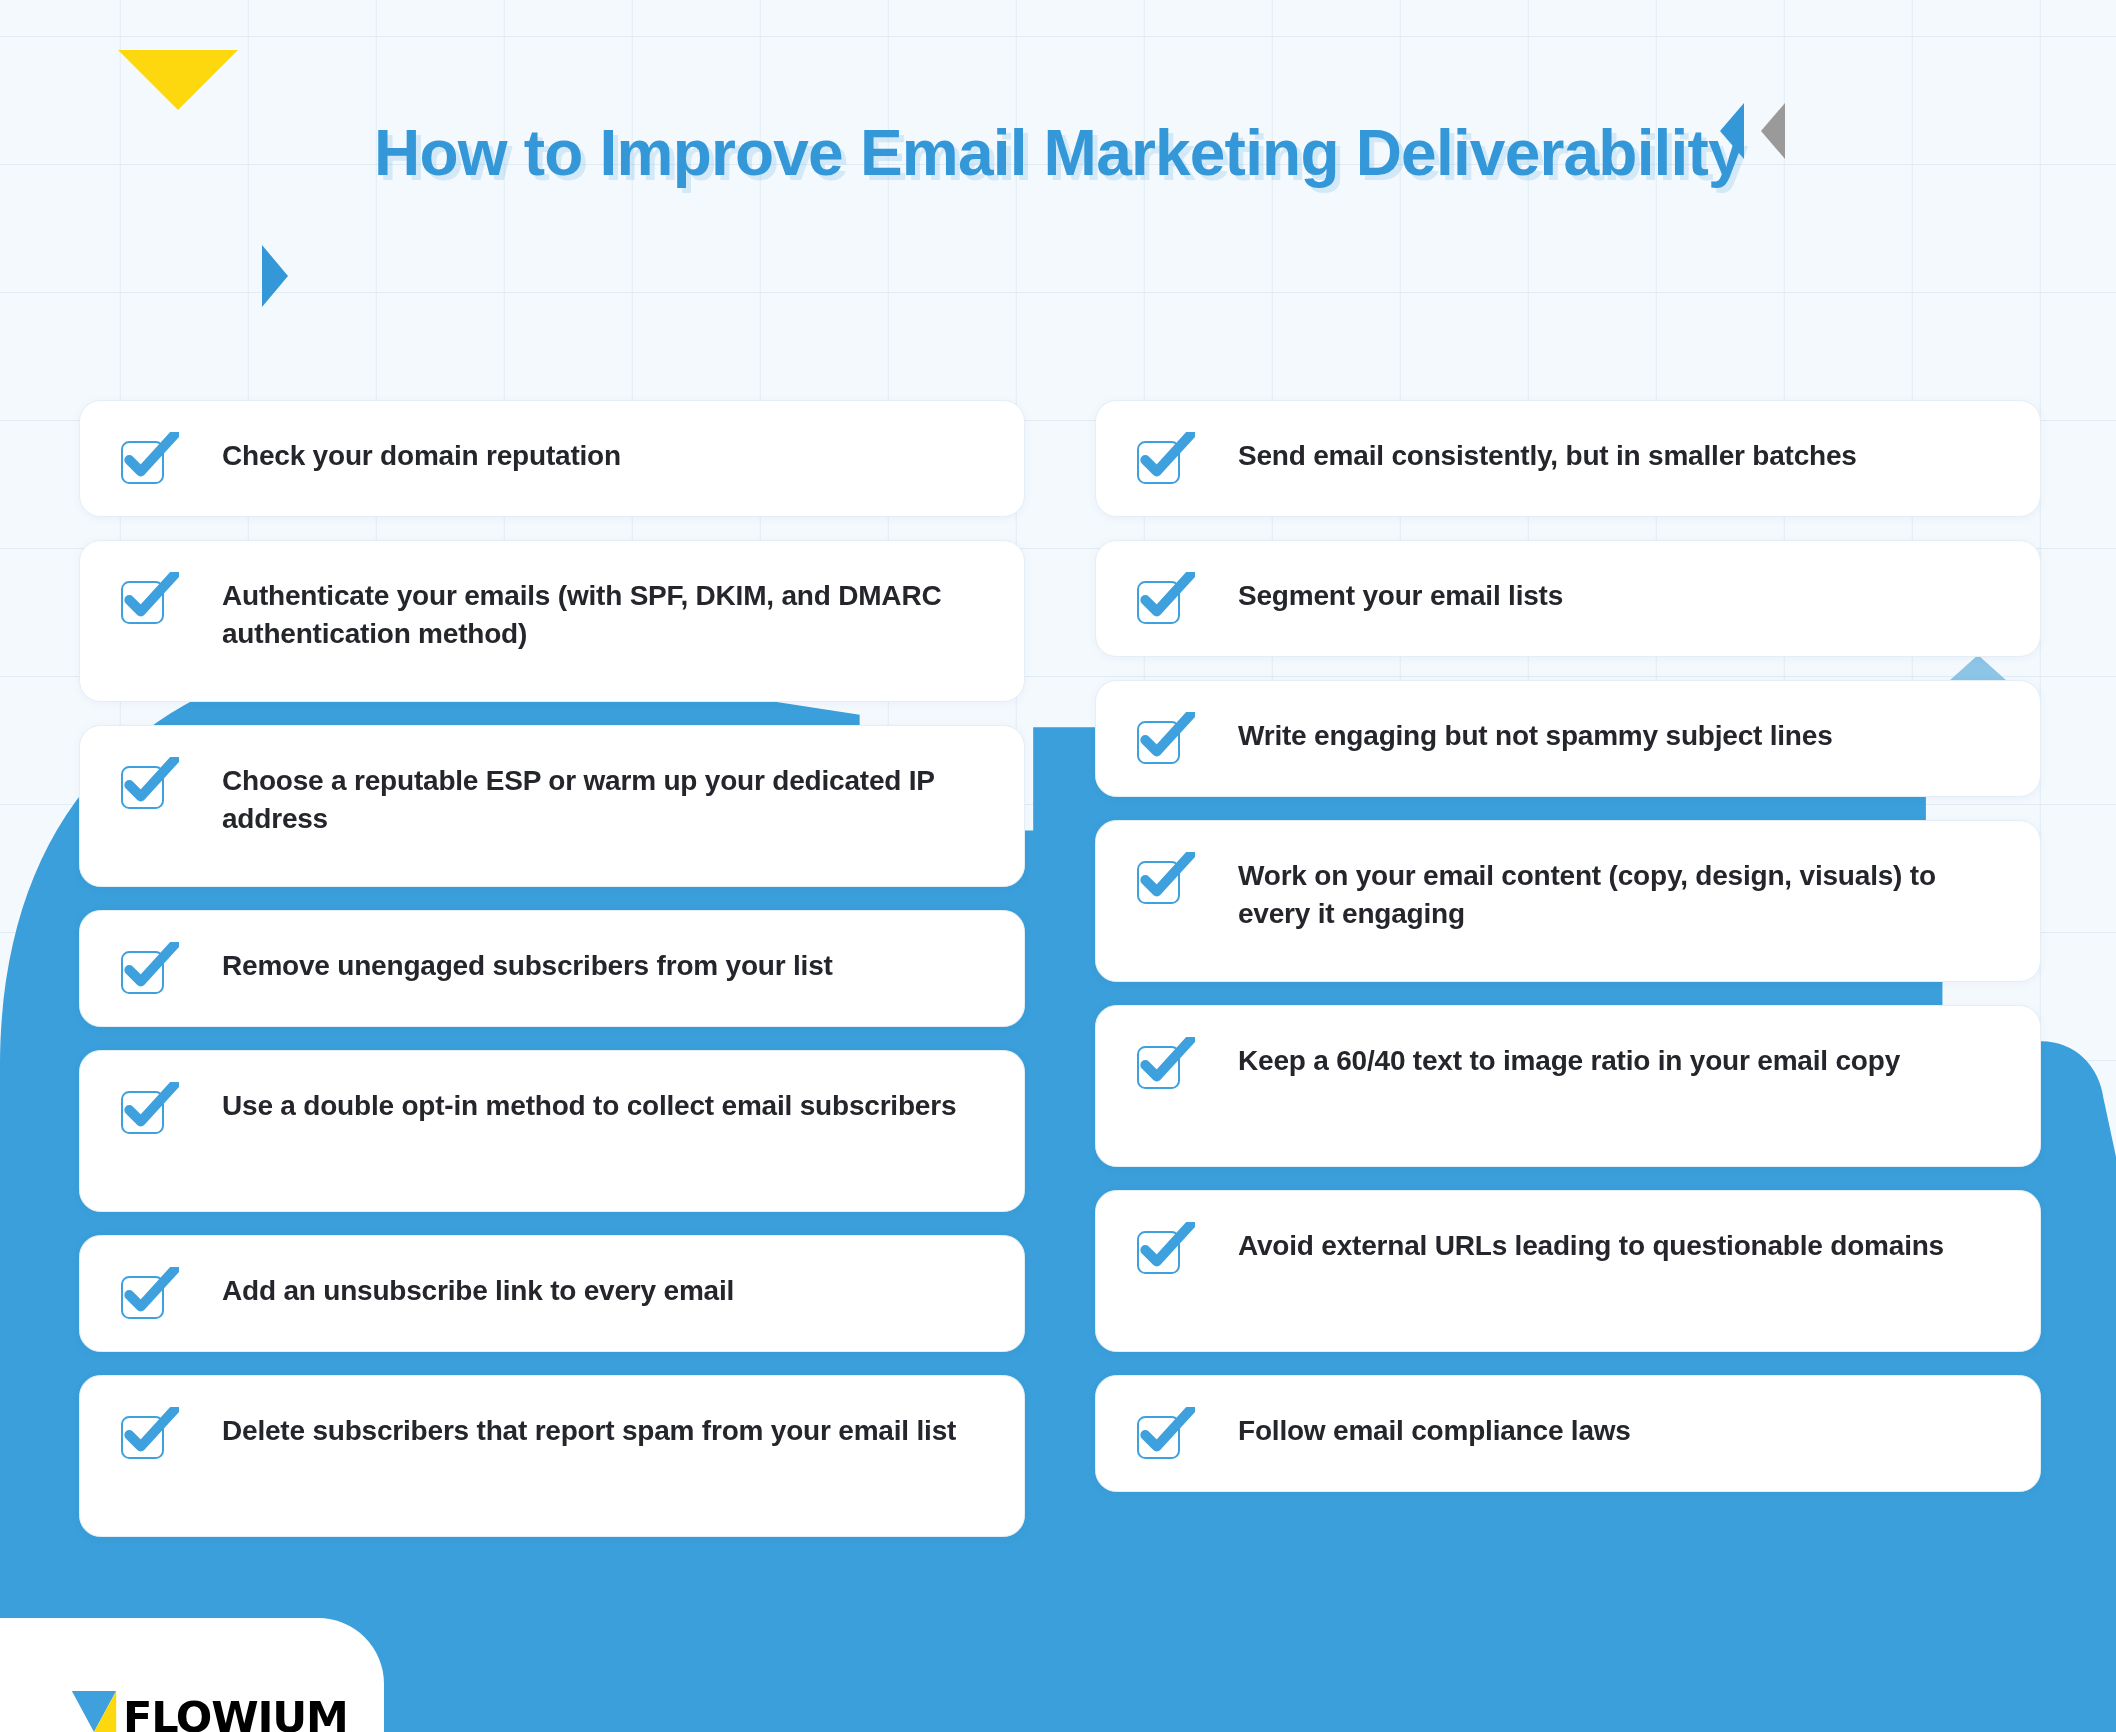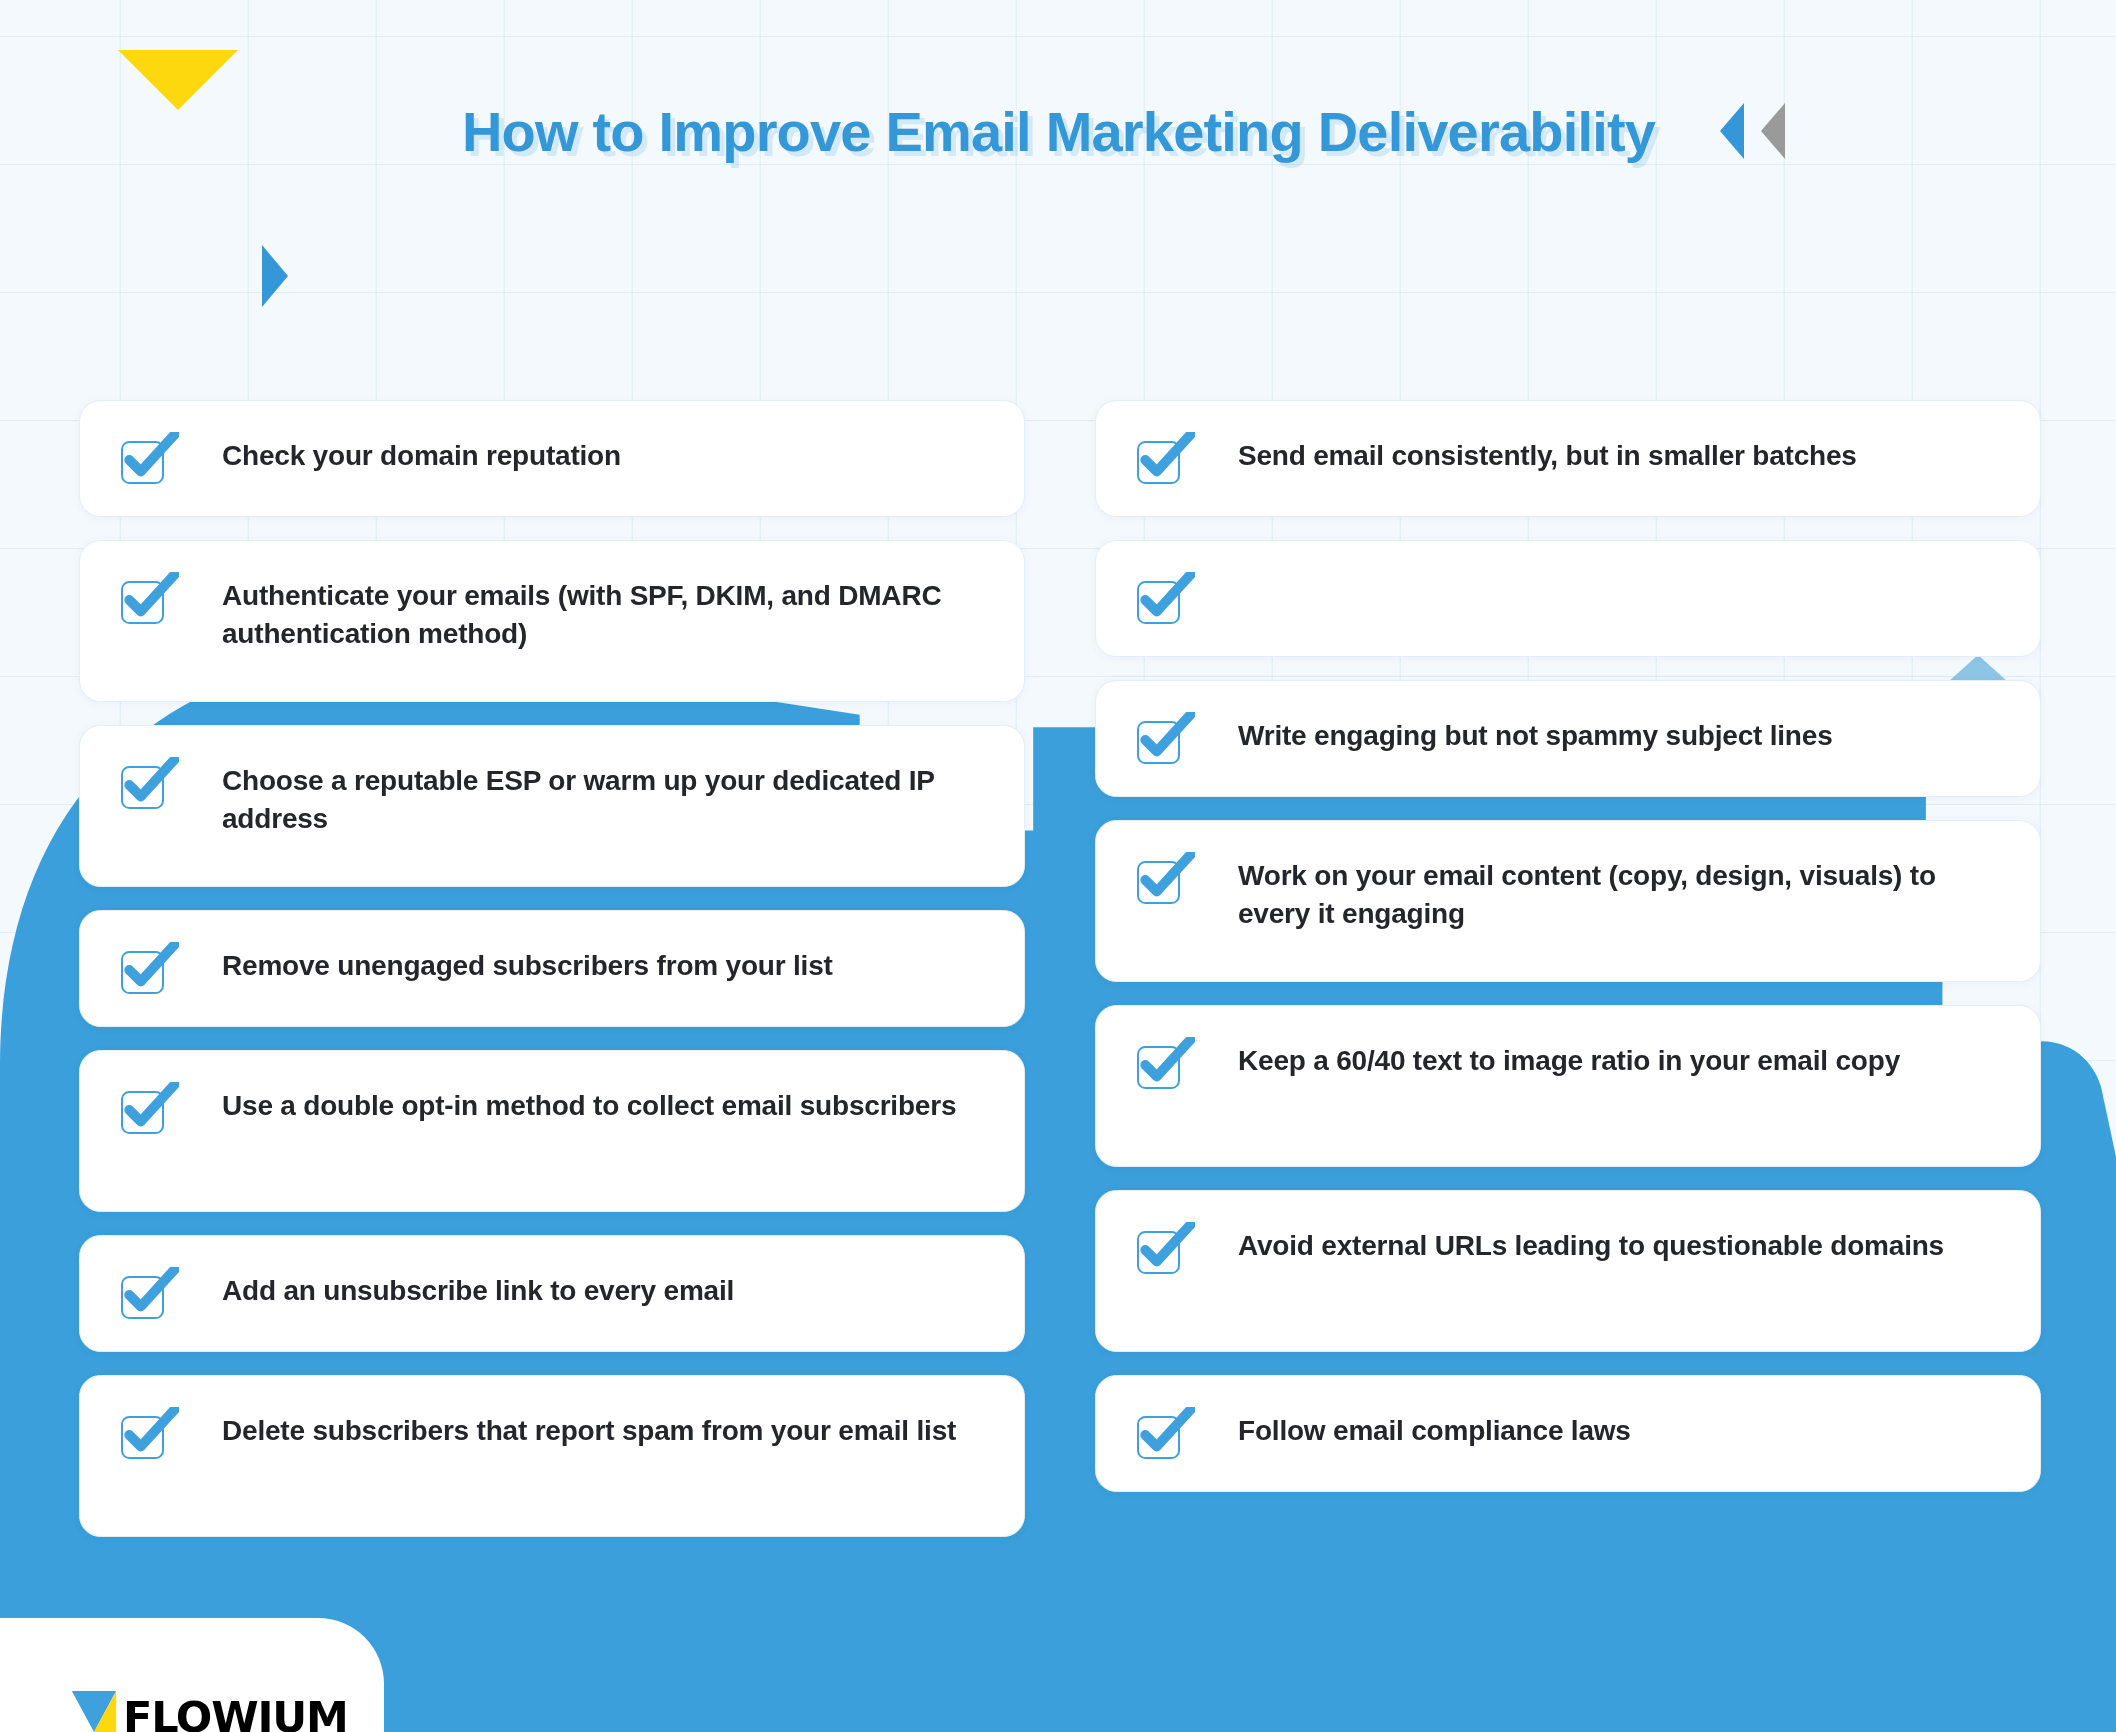--- a/index.html
+++ b/index.html
@@ -53,24 +53,24 @@
   #tri-lightblue-up {
     left:1949px; top:655px;
     border-left:29px solid transparent;
     border-right:29px solid transparent;
     border-bottom:26.5px solid #8cc5e6;
   }
 
   
   #title {
     position:absolute;
-    left:331px; top:100px;
+    left:331px; top:117px;
     width:1455px;
     text-align:center;
-    font-size:56px;
+    font-size:64px;
     font-weight:bold;
     line-height:1.15;
     letter-spacing:-0.8px;
     color:#3498d8;
     text-shadow:5px 5px 0 rgba(52,152,216,.16);
   }
 
   
   #col-left  { position:absolute; left:79px;  top:400px; width:946px; }
   #col-right { position:absolute; left:1095px; top:400px; width:946px; }
@@ -245,20 +245,21 @@
       </span>
       <div class="card-text">Send email consistently, but in smaller batches</div>
     </div>
     <div class="card">
       <span class="check-wrap">
         <span class="check-box"></span>
         <svg class="check-mark" width="55" height="51" viewBox="0 0 66 62">
           <path d="M6 34 L20 48 L62 2" stroke="#3fa0de" stroke-width="12" stroke-linecap="round" stroke-linejoin="round" fill="none"></path>
         </svg>
       </span>
+      <div class="card-text">Segment your email lists</div>
     </div>
     <div class="card">
       <span class="check-wrap">
         <span class="check-box"></span>
         <svg class="check-mark" width="55" height="51" viewBox="0 0 66 62">
           <path d="M6 34 L20 48 L62 2" stroke="#3fa0de" stroke-width="12" stroke-linecap="round" stroke-linejoin="round" fill="none"></path>
         </svg>
       </span>
       <div class="card-text">Write engaging but not spammy subject lines</div>
     </div>

